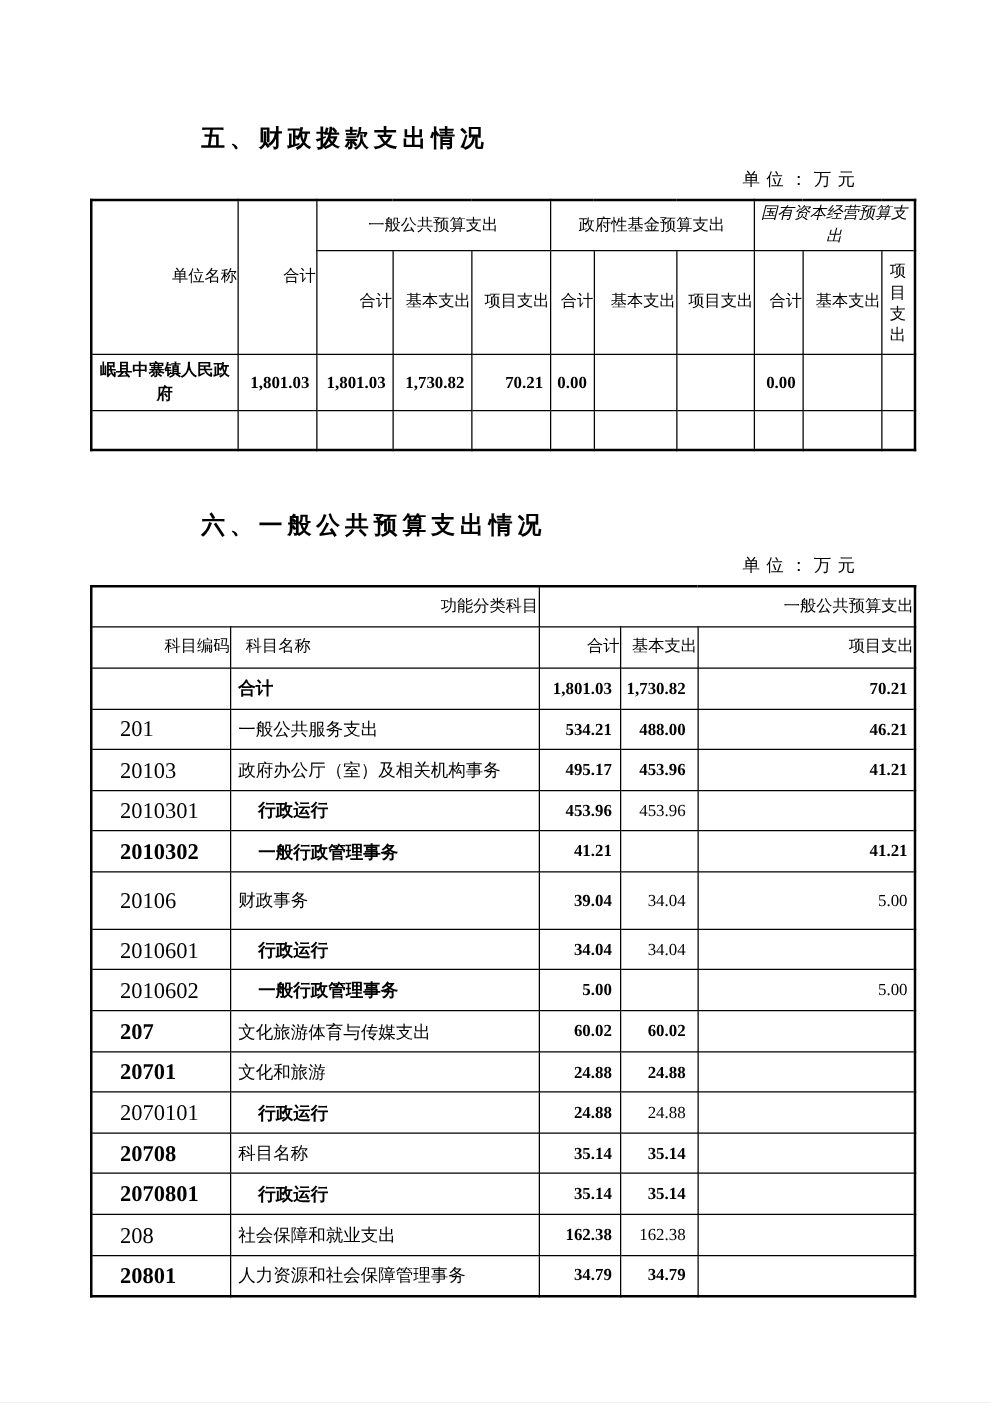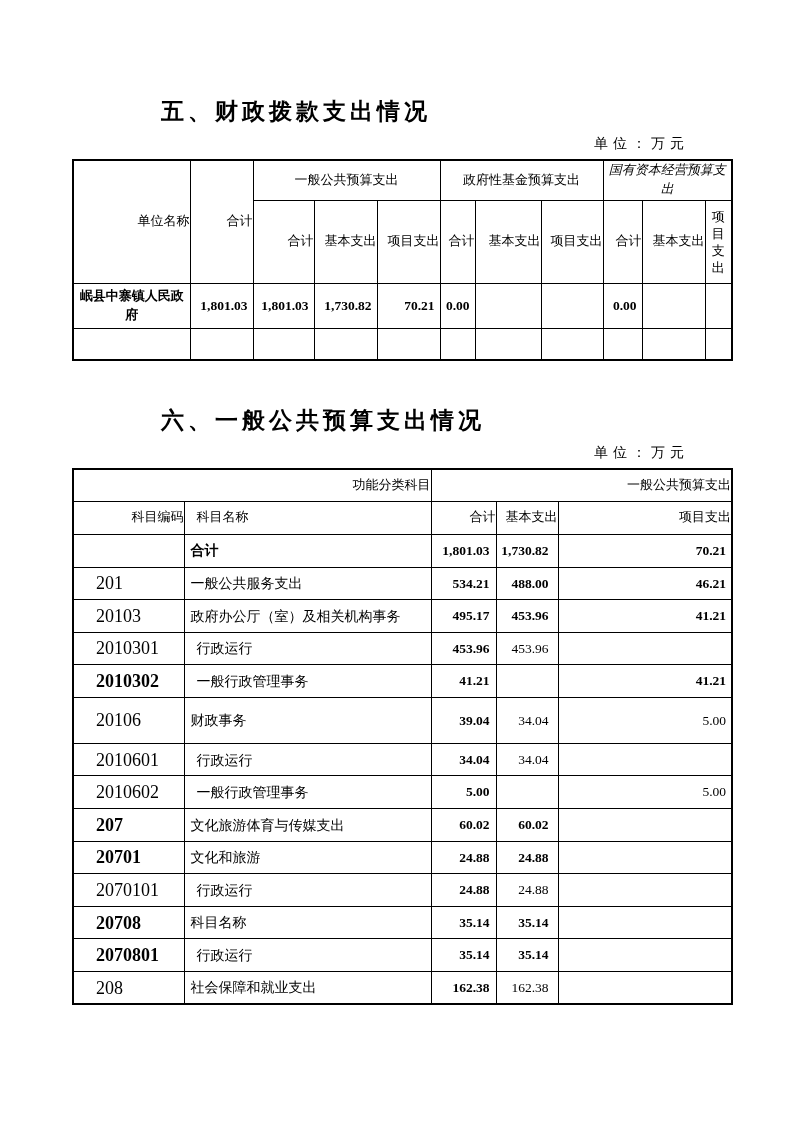--- a/index.html
+++ b/index.html
@@ -2,21 +2,21 @@
 <html><head>
 <meta charset="utf-8">
 <style>
   html,body{margin:0;padding:0;background:#e8e8e8;}
   .page{
     width:793px;height:1122px;background:#ffffff;margin:0 auto;
     font-family:"Liberation Sans","DejaVu Sans",sans-serif;
     color:#000;position:relative;overflow:hidden;
   }
   .sec-title{
-    margin:0 0 0 161px;font-size:23px;font-weight:bold;
+    margin:0 0 0 161px;font-size:19px;font-weight:bold;
     letter-spacing:4px;line-height:23px;
   }
   .title-5{padding-top:100px;}
   .title-6{margin-top:48px;}
   .unit-line{
     width:659px;margin:11px 0 0 72px;text-align:right;
     font-size:14px;letter-spacing:5px;padding-right:0;
     box-sizing:border-box;line-height:18px;
   }
   .unit-line span{margin-right:42px;}
@@ -34,21 +34,21 @@
        font-size:13.5px;text-align:right;padding-right:5px;}
   .t1 .num{padding-right:5px;}
   .wrap{word-break:break-all;font-style:italic;}
   .vert{word-break:break-all;text-align:center;line-height:17px;padding:0 5px;}
   .grp{text-align:center;padding:0 2px;}
   .orgname{font-weight:bold;text-align:center;word-break:break-all;padding:2px 2px;}
   
   .code{font-family:"Liberation Serif","DejaVu Serif",serif;
         font-size:18px;text-align:left;padding-left:22px;}
   .name{text-align:left;padding-left:6px;font-size:14px;}
-  .name.ind{padding-left:12px;}
+  .name.ind{padding-left:22px;font-weight:bold;}
   .v1{padding-right:6px;}
   .v2{padding-right:9px;}
   .v3{padding-right:5px;}
   .hleft{text-align:left;padding-left:12px;}
 </style>
 </head>
 <body>
 
 <div class="page">
 
@@ -232,16 +232,23 @@
       <td class="num v2 b">35.14</td>
       <td class="num v3"></td>
     </tr>
     <tr style="height:32.6px">
       <td class="code">208</td>
       <td class="name">社会保障和就业支出</td>
       <td class="num v1 b">162.38</td>
       <td class="num v2">162.38</td>
       <td class="num v3"></td>
     </tr>
+    <tr style="height:32.6px">
+      <td class="code b">20801</td>
+      <td class="name">人力资源和社会保障管理事务</td>
+      <td class="num v1 b">34.79</td>
+      <td class="num v2 b">34.79</td>
+      <td class="num v3"></td>
+    </tr>
   </tbody>
     </table>
 
 </div>
 
 </body></html>

